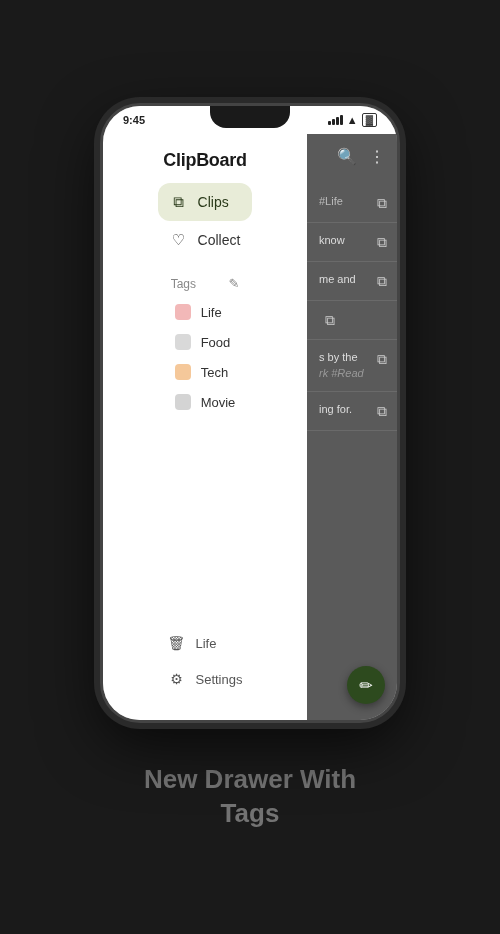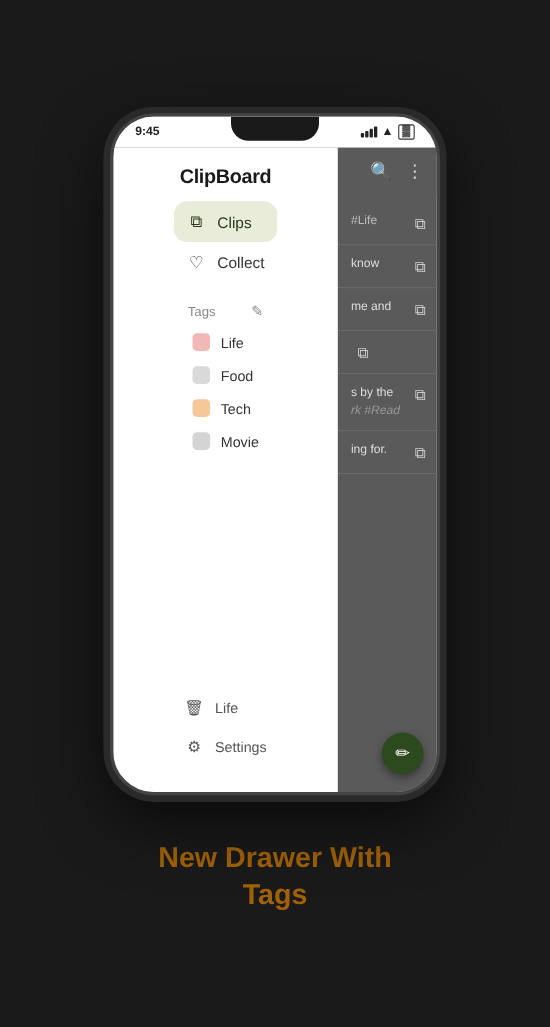--- a/index.html
+++ b/index.html
@@ -254,21 +254,21 @@
     }
 
     .fab-icon {
       color: #fff;
       font-size: 16px;
     }
 
     
     .bottom-text {
       text-align: center;
-      color: #a16207;
+      color: #737373;
       font-size: 26px;
       font-weight: 700;
       line-height: 1.3;
       margin-top: 8px;
     }
 
     
     .notch {
       position: absolute;
       top: 0;

